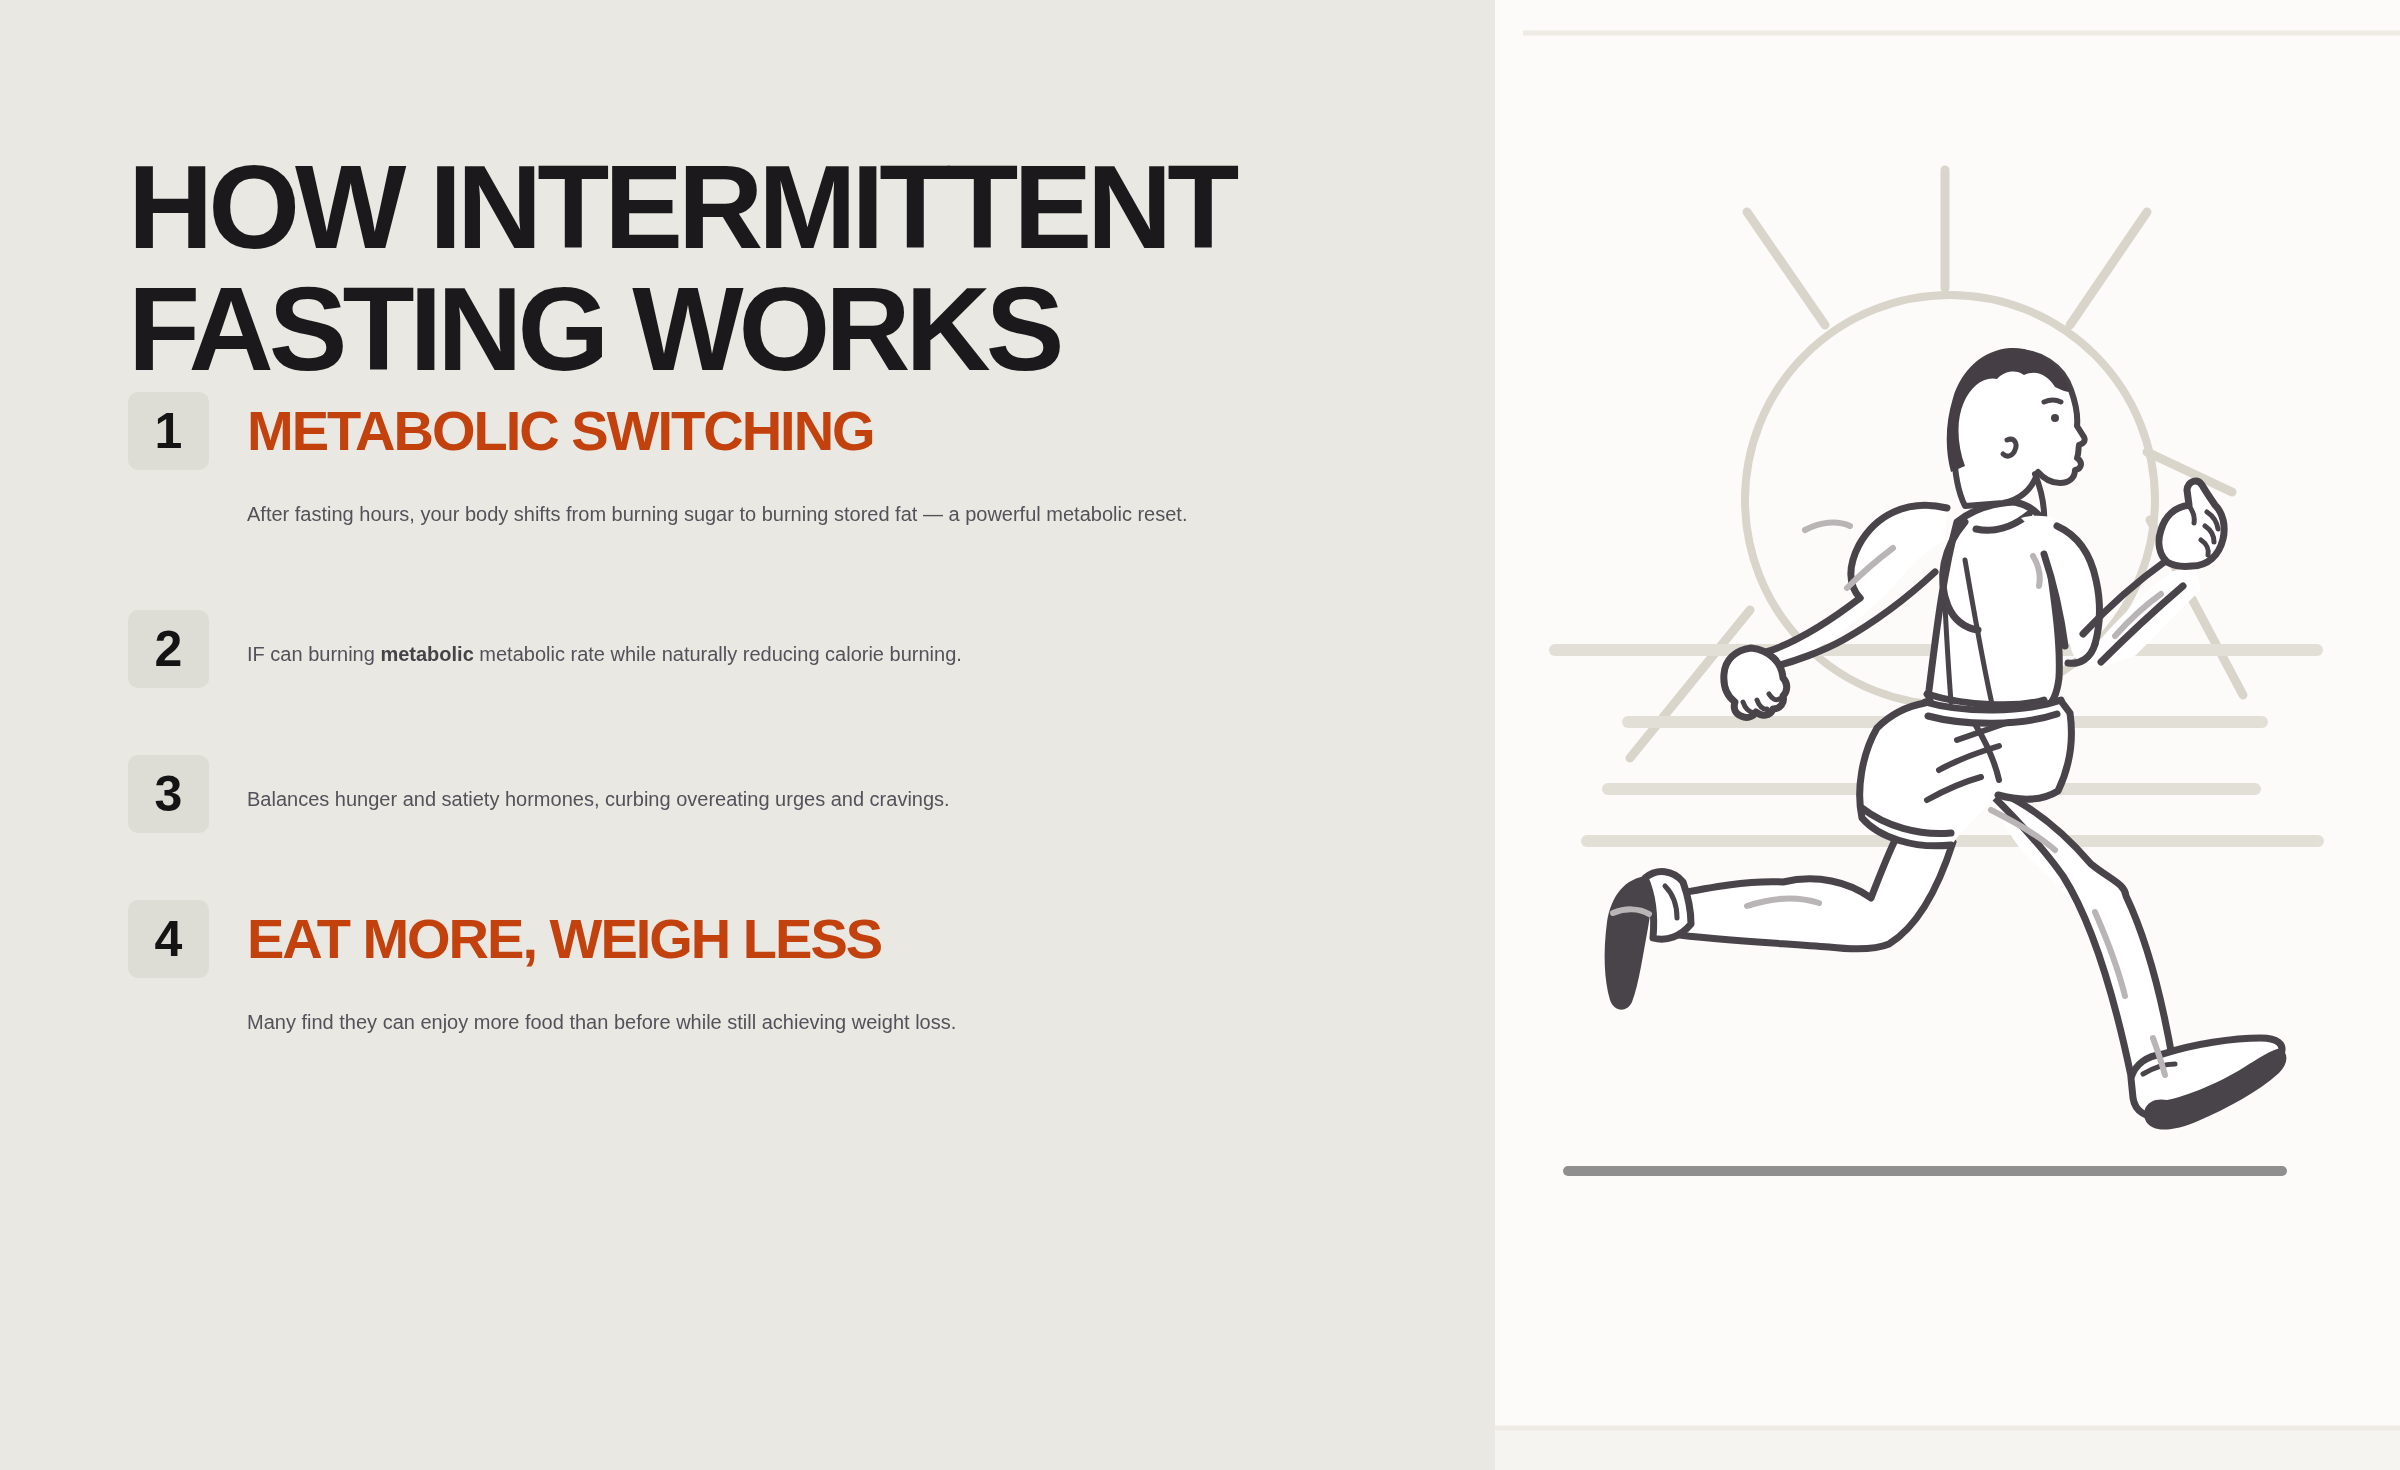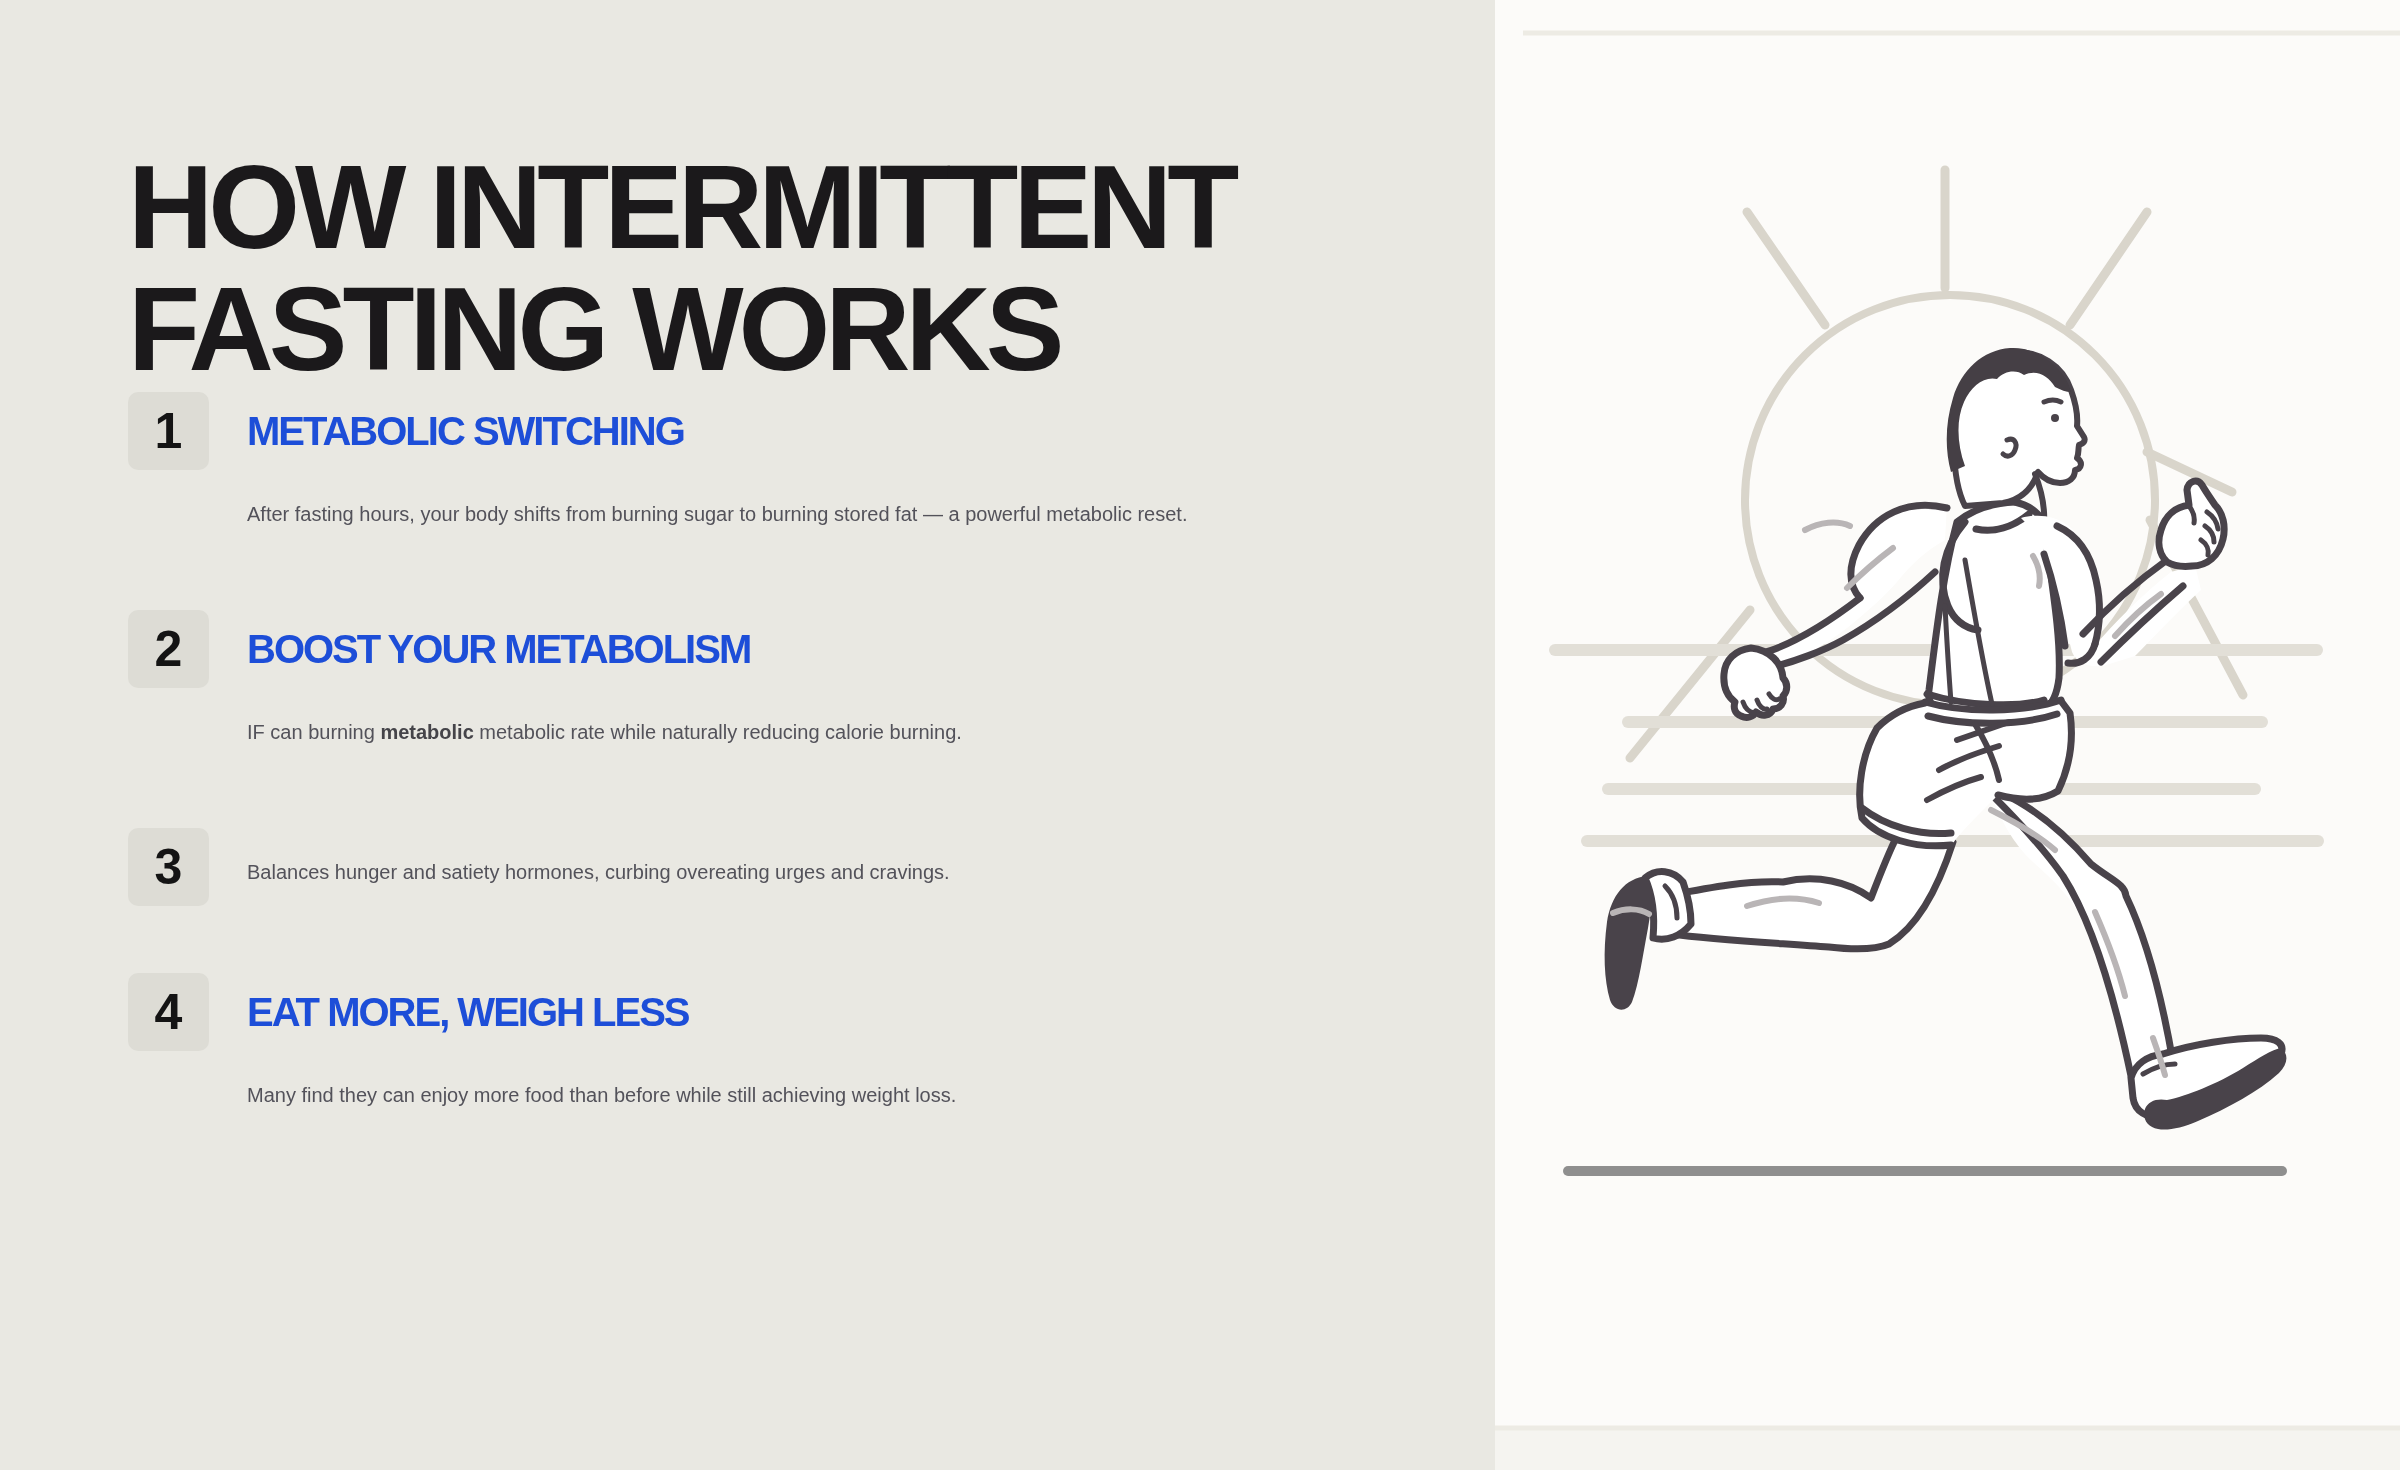--- a/index.html
+++ b/index.html
@@ -27,22 +27,22 @@
   }
   .steps{margin-top:0;}
   .step{display:flex;gap:38px;margin-bottom:67px;}
   .badge{
     flex:0 0 81px;width:81px;height:78px;border-radius:10px;
     background:#dddcd5;
     display:flex;align-items:center;justify-content:center;
     font-size:50px;font-weight:bold;color:#141414;
   }
   .step-heading{
-    margin:0;font-size:40px;line-height:78px;letter-spacing:-2px;
-    font-weight:bold;color:#1d4ed8;
+    margin:0;font-size:56px;line-height:78px;letter-spacing:-2px;
+    font-weight:bold;color:#c2410c;
   }
   .step-body{
     margin:16px 0 0 0;font-size:20px;line-height:57px;color:#53525a;
   }
   .w1{max-width:1180px;}
   .w2{max-width:1250px;}
   .w3{max-width:1250px;}
   .w4{max-width:1105px;}
   .bold-word{font-weight:bold;color:#454449;}
   
@@ -65,21 +65,20 @@
         <div class="badge">1</div>
         <div>
           <h3 class="step-heading">METABOLIC SWITCHING</h3>
           <p class="step-body w1">After fasting hours, your body shifts from burning sugar to burning stored fat — a powerful metabolic reset.</p>
         </div>
       </div>
 
       <div class="step">
         <div class="badge">2</div>
         <div>
-          <h3 class="step-heading">BOOST YOUR METABOLISM</h3>
           <p class="step-body w2"><span>IF can burning </span><span class="bold-word">metabolic</span><span> metabolic rate while naturally reducing calorie burning.</span></p>
         </div>
       </div>
 
       <div class="step">
         <div class="badge">3</div>
         <div>
           <p class="step-body w3">Balances hunger and satiety hormones, curbing overeating urges and cravings.</p>
         </div>
       </div>

